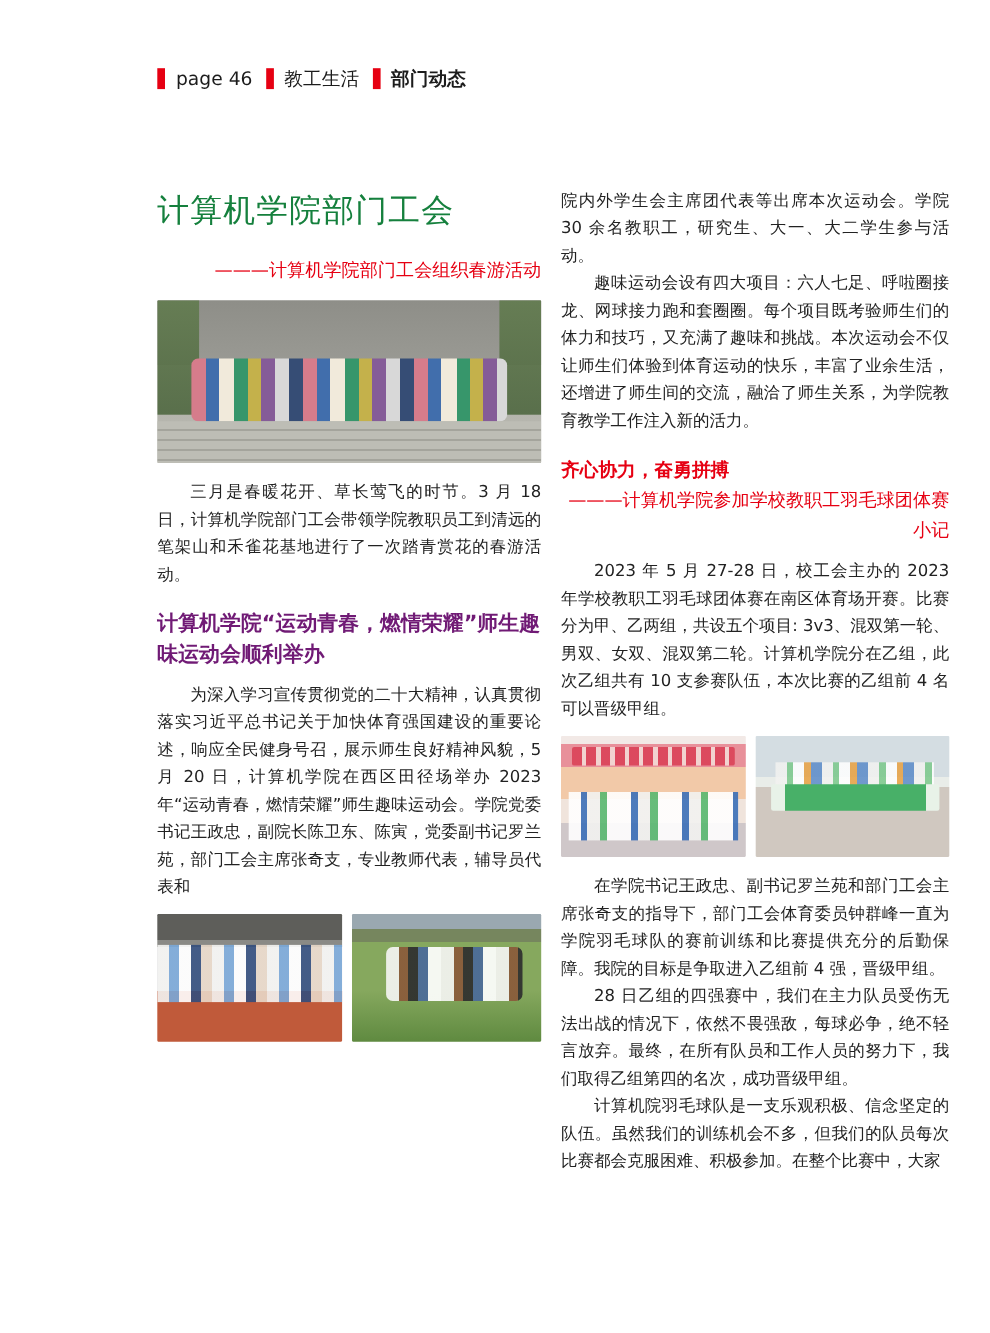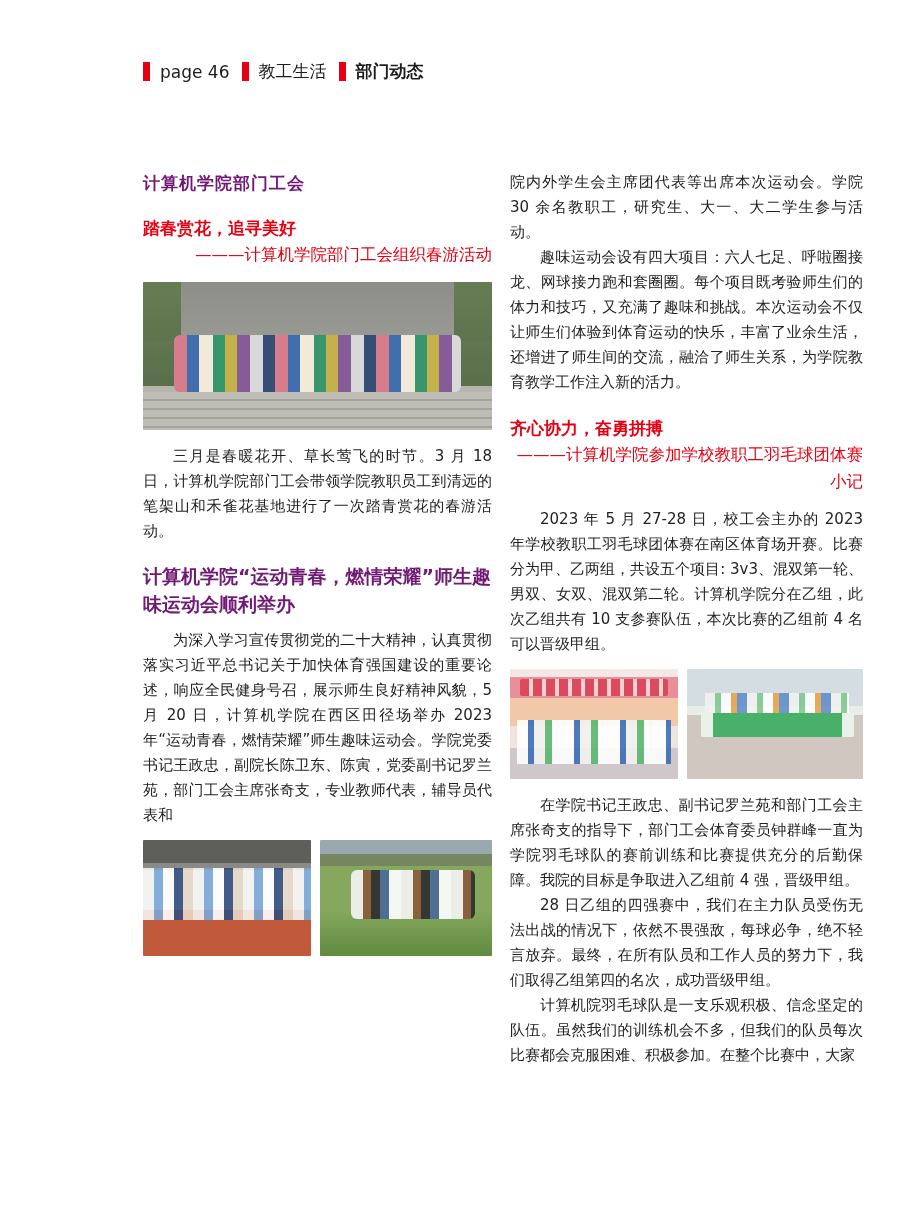--- a/index.html
+++ b/index.html
@@ -22,22 +22,22 @@
     font-size: 17px; color: #1c1c1c;
   }
   .hbar { width: 7px; height: 19px; background: #e60012; margin: 0 10px 0 0; }
   .header .seg { margin-right: 12px; }
   .header .bold { font-weight: bold; }
   
   .col { position: absolute; top: 170px; }
   .col-left  { left: 95px;  width: 349px; }
   .col-right { left: 462px; width: 353px; }
   .page-title {
-    font-size: 17px; font-weight: 700; letter-spacing: 1px;
-    color: #701a75; margin: 2px 0 20px 0;
+    font-size: 29px; font-weight: 400; letter-spacing: 1px;
+    color: #15803d; margin: 2px 0 20px 0;
   }
   .art-head-bold {
     color: #e60012; font-weight: bold; font-size: 17px; line-height: 26px;
   }
   .art-head-sub {
     color: #e60012; font-weight: 400; font-size: 16.5px; line-height: 27px;
     margin-bottom: 12px;
     text-align: right;
   }
   .sec-head {
@@ -135,21 +135,20 @@
     <span class="hbar"></span>
     <span class="seg">教工生活</span>
     <span class="hbar"></span>
     <span class="seg bold">部门动态</span>
   </div>
 
   <div class="col col-left">
     <h1 class="page-title">计算机学院部门工会</h1>
 
     <div>
-      <div class="art-head-bold">踏春赏花，追寻美好</div>
       <div class="art-head-sub">———计算机学院部门工会组织春游活动</div>
 
       <div class="ph ph-spring">
         <div class="bamboo-l"></div>
         <div class="bamboo-r"></div>
         <div class="crowd"></div>
         <div class="steps"></div>
       </div>
 
       <p class="body-p">三月是春暖花开、草长莺飞的时节。3 月 18 日，计算机学院部门工会带领学院教职员工到清远的笔架山和禾雀花基地进行了一次踏青赏花的春游活动。</p>

